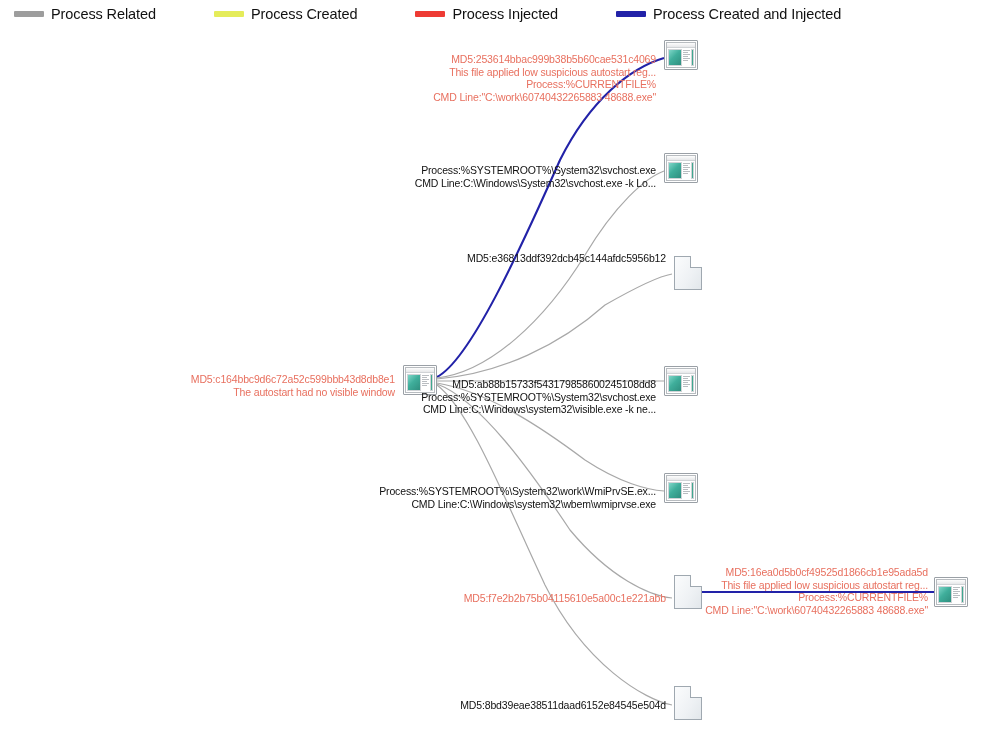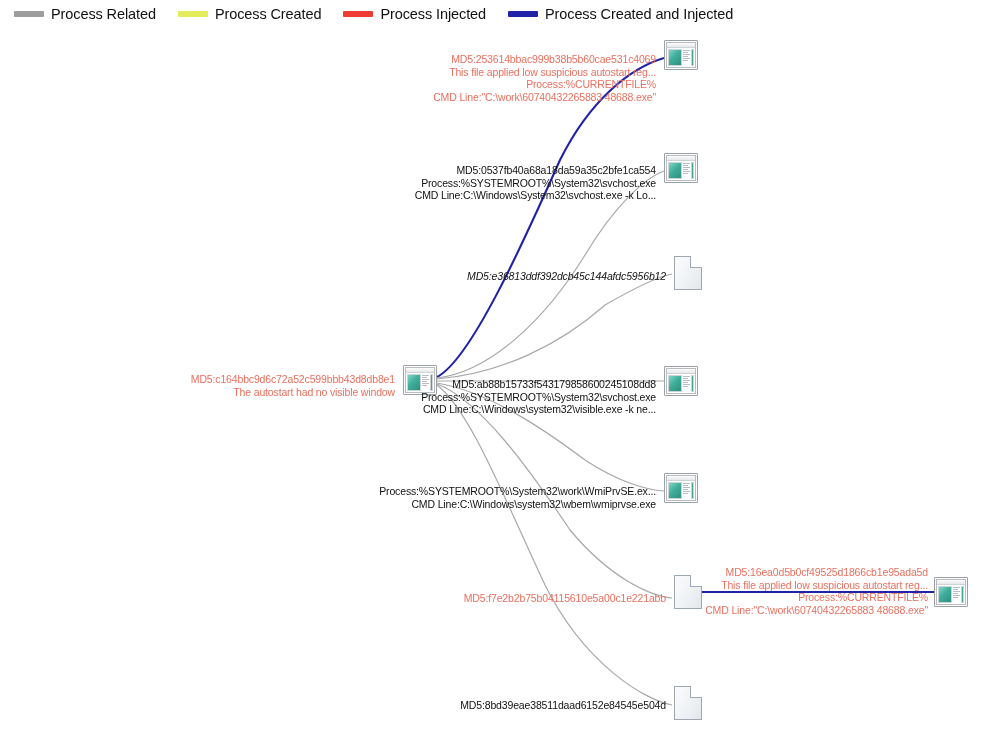--- a/index.html
+++ b/index.html
@@ -21,20 +21,21 @@
   #legend {
     position: absolute;
     left: 0;
     top: 0;
     width: 813px;
     height: 28px;
     display: flex;
     align-items: center;
     padding-left: 14px;
     box-sizing: border-box;
+    gap: 36px;
   }
   .legend-item {
     display: flex;
     align-items: center;
     margin-right: 22px;
     white-space: nowrap;
   }
   .legend-swatch {
     width: 30px;
     height: 6px;
@@ -260,29 +261,28 @@
               <i></i>
               <i></i>
               <i></i>
             </div>
           <div class="win-scroll"></div>
         </div>
       </div>
     </div>
   </div>
   <div class="node-label align-right" style="left:356px; top:164px; width:300px;">
-    <span class="lbl-line">MD5:0537fb40a68a18da59a35c2bfe1ca554</span>
     <span class="lbl-line">Process:%SYSTEMROOT%\System32\svchost.exe</span>
     <span class="lbl-line">CMD Line:C:\Windows\System32\svchost.exe -k Lo...</span>
   </div>
 
   <div class="node" style="left:674px; top:256px; width:28px; height:34px;">
     <div class="icon-doc"></div>
   </div>
-  <div class="node-label align-right" style="left:386px; top:270px; width:280px;font-style:italic;">
+  <div class="node-label align-right" style="left:386px; top:252px; width:280px;">
     <span class="lbl-line">MD5:e36813ddf392dcb45c144afdc5956b12</span>
   </div>
 
   <div class="node" style="left:403px; top:365px;">
     <div class="icon-window">
       <div class="win-inner">
         <div class="win-title"></div>
         <div class="win-body">
           <div class="win-thumb"></div>
           <div class="win-lines">

